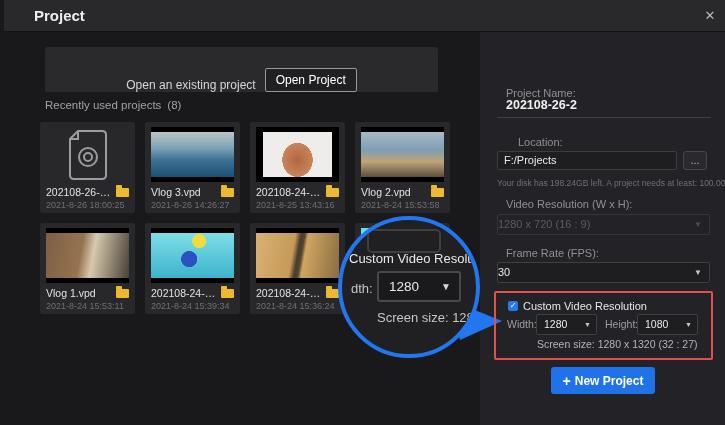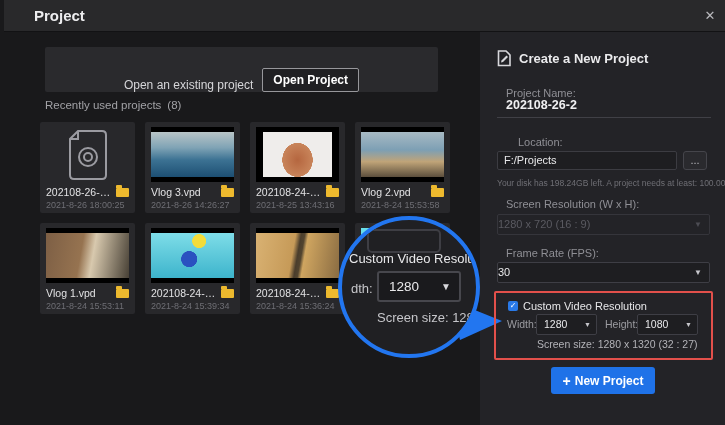--- a/index.html
+++ b/index.html
@@ -8,21 +8,21 @@
   .app { position:relative; width:725px; height:425px; background:#19191b; overflow:hidden; color:#e8e8ea; }
 
   
   .titlebar { position:absolute; left:4px; top:0; width:725px; height:32px; background:#29292b; border-bottom:1px solid #121214; z-index:3;text-decoration:underline; }
   .titlebar .title { position:absolute; left:30px; top:0; line-height:32px; font-size:15px; font-weight:700; color:#ededef; }
   .titlebar .close { position:absolute; right:8px; top:0; width:22px; line-height:32px; text-align:center; font-size:13px; color:#b9b9bd; cursor:default; }
 
   
   .banner { position:absolute; left:45px; top:47px; width:393px; height:45px; background:#2a2a2d; border-radius:2px; display:flex; align-items:flex-end; justify-content:center; gap:9px; }
   .banner .lbl { font-size:12px; color:#d6d6d9; }
-  .banner .btn { font-size:12px; font-weight:700; color:#fff; background:#202023; border:1px solid #97979b; border-radius:2px; padding:4px 10px; }
+  .banner .btn { font-size:12px; font-weight:400; color:#fff; background:#202023; border:1px solid #97979b; border-radius:2px; padding:4px 10px; }
 
   .recent { position:absolute; left:45px; top:99px; font-size:11.5px; color:#a2a2a6; }
   .recent .cnt { margin-left:6px; }
 
   
   .tile { position:absolute; width:95px; height:91px; background:#28282b; border-radius:2px; }
   .thumb { margin:5px 6px 0; width:83px; height:55px; background:#000; display:flex; align-items:center; justify-content:center; overflow:hidden; }
   .thumb.nofill { background:transparent; }
   .pic { width:83px; height:45px; }
   .p-sea      { background:linear-gradient(180deg,#b9c5c7 0%,#7fa3b5 35%,#3c7293 62%,#1d4f73 100%); }
@@ -182,37 +182,30 @@
     <div class="thumb">
         <div class="pic p-teal"></div>
       </div>
     <div class="name-row">
         <span class="pname"></span>
       </div>
     <div class="pdate"></div>
   </div>
 
   <div class="panel">
-    <div class="panel-header">
-      <svg width="14" height="17" viewBox="0 0 14 17">
-        <path d="M1.5 1 L9 1 L13 5 L13 15.5 L1.5 15.5 Z" fill="none" stroke="#d8d8dc" stroke-width="1.6"></path>
-        <path d="M4.5 10.5 L9.5 5.5 L11 7 L6 12 L4 12.5 Z" fill="#d8d8dc"></path>
-      </svg>
-      <span class="htxt">Create a New Project</span>
-    </div>
 
     <span class="flabel" style="left:26px;top:55px;">Project Name:</span>
     <div class="name-value">202108-26-2</div>
 
     <span class="flabel" style="left:26px;top:104px;margin-left:12px;">Location:</span>
     <div class="loc-input">F:/Projects</div>
     <div class="browse">...</div>
     <div class="disk-note">Your disk has 198.24GB left. A project needs at least: 100.00MB.</div>
 
-    <span class="flabel" style="left:26px;top:166px;">Screen Resolution (W x H):</span>
+    <span class="flabel" style="left:26px;top:166px;">Video Resolution (W x H):</span>
     <div class="dropdown dd-res">
       <span>1280 x 720   (16 : 9)</span>
       <span class="caret">▼</span>
     </div>
 
     <span class="flabel" style="left:26px;top:215px;">Frame Rate (FPS):</span>
     <div class="dropdown dd-fps">
       <span>30</span>
       <span class="caret">▼</span>
     </div>

